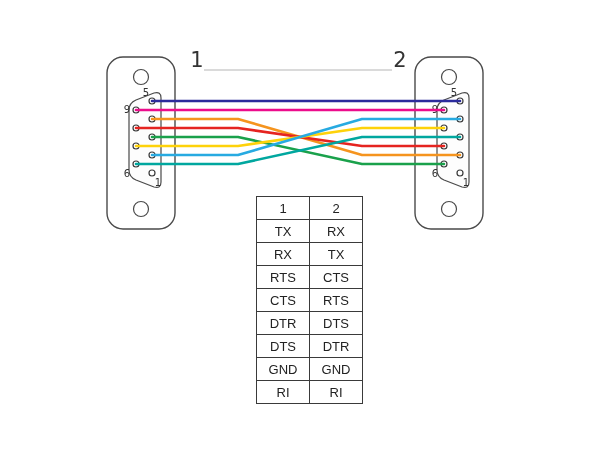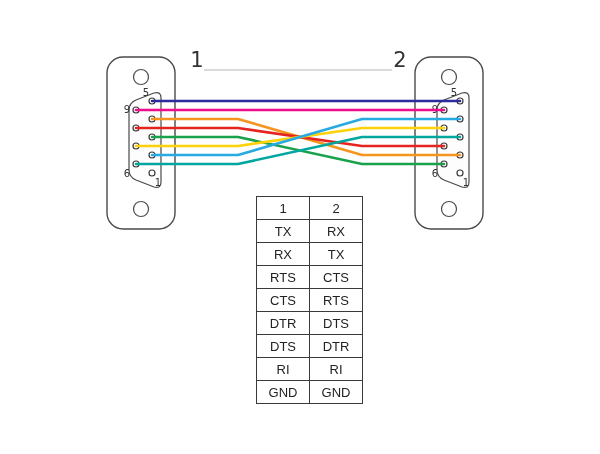--- a/index.html
+++ b/index.html
@@ -113,23 +113,23 @@
     </tr>
     <tr>
       <td>DTR</td>
       <td>DTS</td>
     </tr>
     <tr>
       <td>DTS</td>
       <td>DTR</td>
     </tr>
     <tr>
+      <td>GND</td>
+      <td>GND</td>
+    </tr>
+    <tr>
       <td>RI</td>
       <td>RI</td>
-    </tr>
-    <tr>
-      <td>GND</td>
-      <td>GND</td>
     </tr>
   </tbody>
     </table>
 
 </div>
 
 </body></html>

